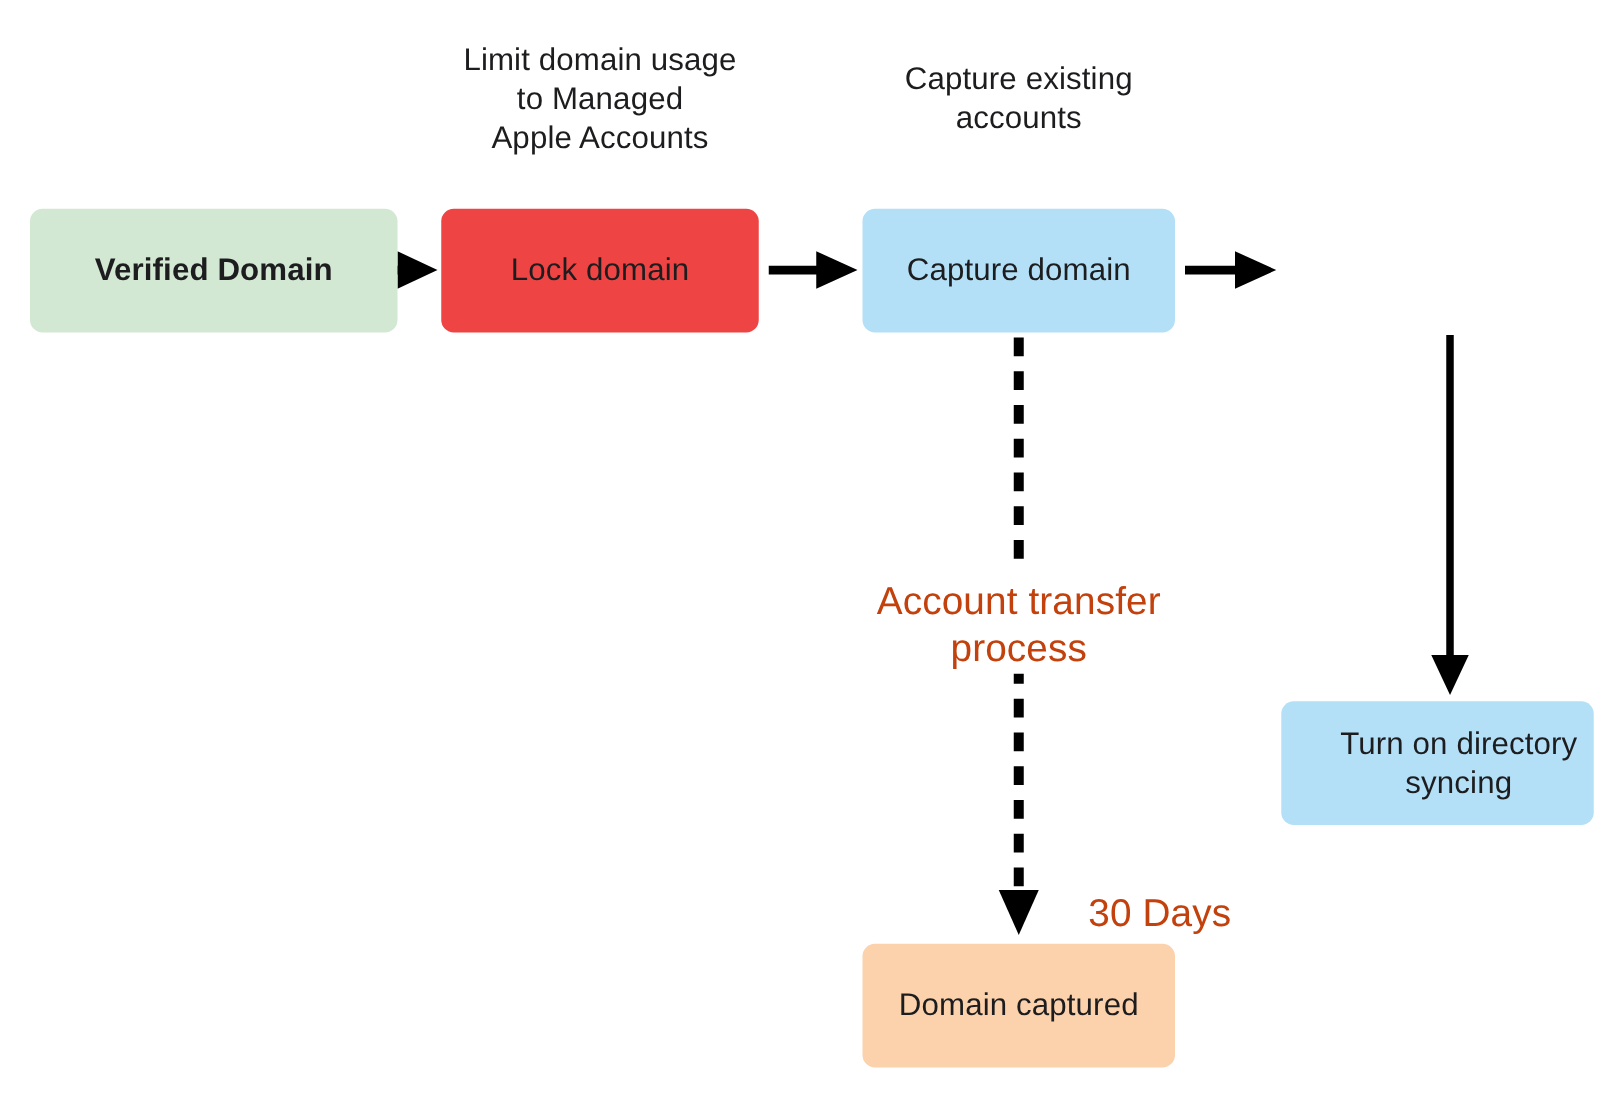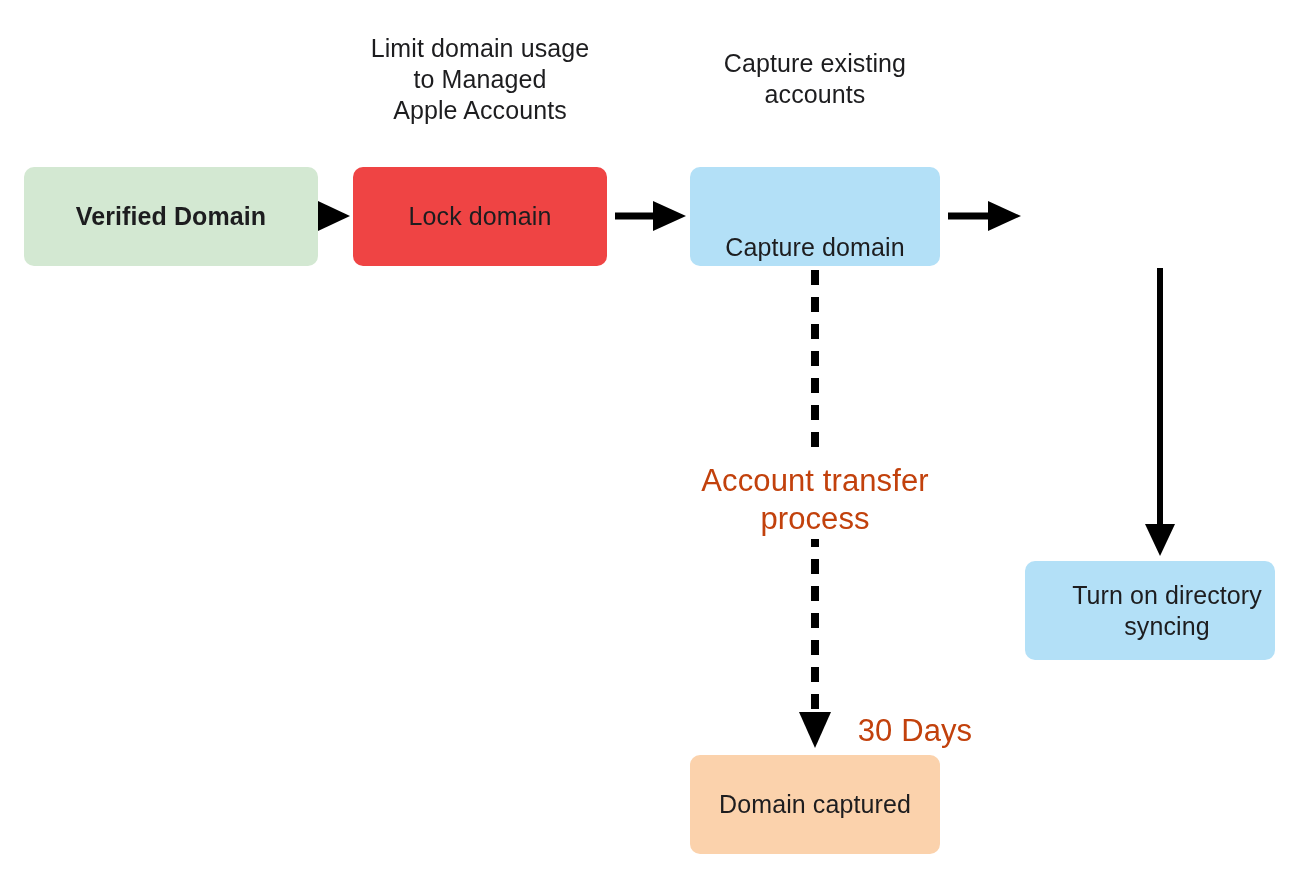--- a/index.html
+++ b/index.html
@@ -103,32 +103,32 @@
 
 
   <div class="node" style="left:24px; top:167px; width:294px; height:99px; background:#d3e8d2;font-weight:bold;">
     <span style="white-space:pre-line;">Verified Domain</span>
   </div>
 
   <div class="node" style="left:353px; top:167px; width:254px; height:99px; background:#ef4444;">
     <span style="white-space:pre-line;">Lock domain</span>
   </div>
 
-  <div class="node" style="left:690px; top:167px; width:250px; height:99px; background:#b3e0f7;align-items:flex-end;">
+  <div class="node" style="left:690px; top:167px; width:250px; height:99px; background:#b3e0f7;">
     <span style="white-space:pre-line;">Capture domain</span>
   </div>
 
 
   <div class="node" style="left:1025px; top:561px; width:250px; height:99px; background:#b3e0f7;">
     <span style="white-space:pre-line;margin-left:34px;">Turn on directory
 syncing</span>
   </div>
 
   <div class="node" style="left:690px; top:755px; width:250px; height:99px; background:#fbd2ac;">
     <span style="white-space:pre-line;">Domain captured</span>
   </div>
 
   <div class="edge-label" style="left:690px; top:462px; width:250px; white-space:pre-line;">Account transfer
 process</div>
 
-  <div class="edge-label" style="left:845px; top:712px; width:140px; text-align:center;">30 Days</div>
+  <div class="edge-label" style="left:845px; top:712px; width:140px; text-align:right;">30 Days</div>
 
 </div>
 
 </body></html>

